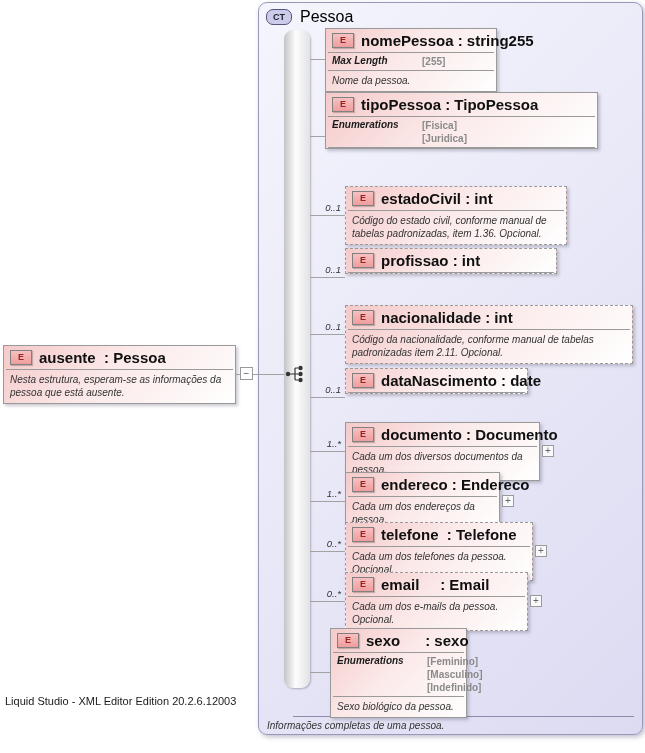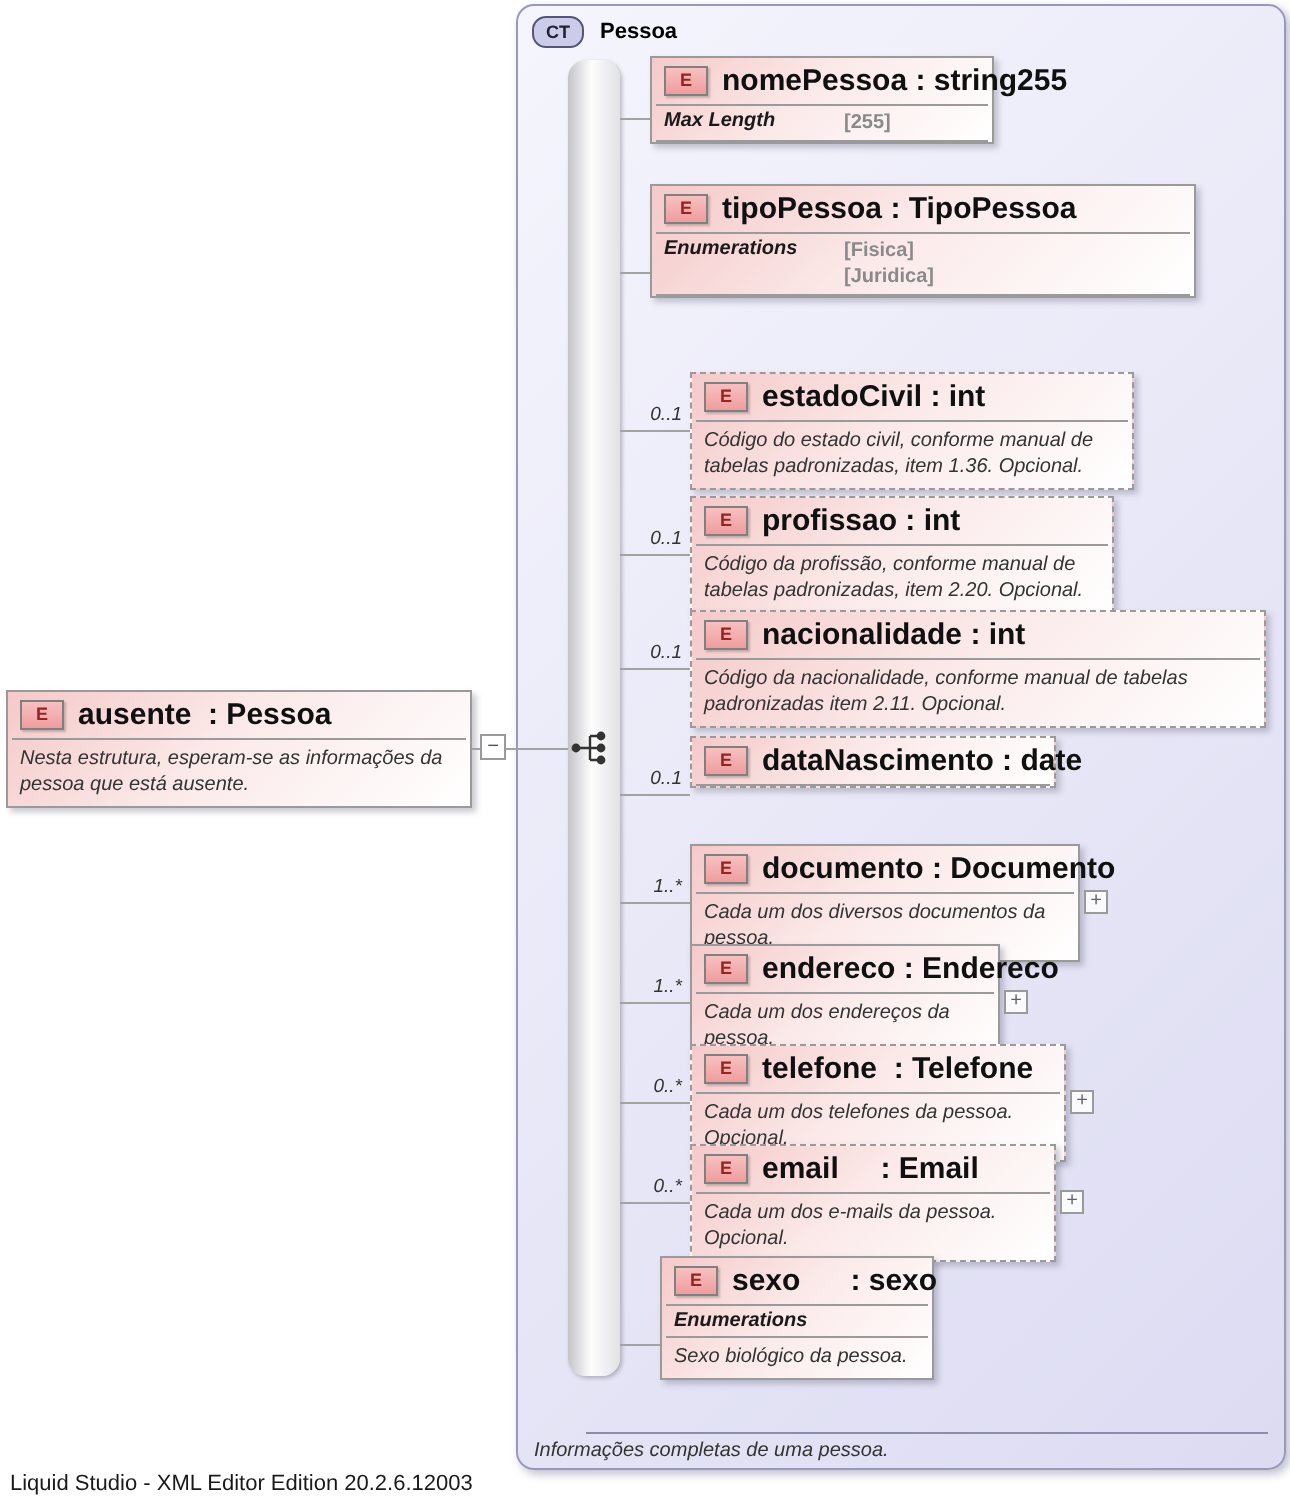--- a/index.html
+++ b/index.html
@@ -13,21 +13,21 @@
     background: linear-gradient(135deg, var(--complextype-fill-start,#f5f5fd) 0%, var(--complextype-fill-end,#dcdbf2) 100%);
     box-shadow: 2px 2px 5px rgba(110,110,140,.45);
     box-sizing:border-box;
   }
   .ct-header { position:absolute; left:7px; top:5px; display:flex; align-items:center; }
   .badge-ct {
     display:inline-block; width:24px; height:14px; line-height:14px; text-align:center;
     font-size:9px; font-weight:bold; color:#223; background:#ccccea;
     border:1px solid #55557a; border-radius:7px; margin-right:8px;
   }
-  .ct-title { font-size:11px; font-weight:bold; color:#000; }
+  .ct-title { font-size:16px; font-weight:normal; color:#000; }
   .ct-footer-line { position:absolute; left:34px; top:713px; width:341px; border-top:1px solid #8b8bab; }
   .ct-footer-text { position:absolute; left:8px; top:717px; font-size:10px; font-style:italic; color:#333; }
 
   
   .spine {
     position:absolute; left:284px; top:30px; width:26px; height:658px; border-radius:9px;
     background: linear-gradient(to right, #c4c4c8 0%, #fdfdfd 45%, #e2e2e6 100%);
     box-shadow: 1px 1px 2px rgba(0,0,0,.25);
   }
   .seq-icon { position:absolute; }
@@ -61,21 +61,21 @@
   .plus-btn {
     position:absolute; width:12px; height:12px; box-sizing:border-box; text-align:center;
     line-height:10px; font-size:10px; color:#666; background:#fafafd; border:1px solid #9a9a9a;
     cursor:pointer;
   }
   .toggle-btn {
     position:absolute; width:13px; height:13px; box-sizing:border-box; text-align:center;
     line-height:11px; font-size:10px; color:#555; background:#ffffff; border:1px solid #9a9a9a;
     cursor:pointer;
   }
-  .statusbar { position:absolute; left:5px; top:736px; font-size:11px; color:#1a1a1a; }
+  .statusbar { position:absolute; left:5px; top:695px; font-size:11px; color:#1a1a1a; }
 </style>
 </head>
 <body>
 
 <div class="stage" id="stage">
 
   <div class="ct-box">
     <div class="ct-header">
       <span class="badge-ct">CT</span>
       <span class="ct-title">Pessoa</span>
@@ -110,20 +110,21 @@
         <span class="el-title">nomePessoa : string255</span>
       </div>
       <div class="sep"></div>
       <div class="prop-row">
         <span class="prop-label">Max Length</span>
         <div class="prop-values">
           <div>[255]</div>
         </div>
       </div>
       <div class="sep"></div>
+      <div class="el-annot">Nome da pessoa.</div>
     </div>
     <div class="el-box" style="left: 325px; top: 92px; width: 273px;">
       <div class="el-header">
         <span class="badge-e">E</span>
         <span class="el-title">tipoPessoa : TipoPessoa</span>
       </div>
       <div class="sep"></div>
       <div class="prop-row">
         <span class="prop-label">Enumerations</span>
         <div class="prop-values">
@@ -140,21 +141,20 @@
       </div>
       <div class="sep"></div>
       <div class="el-annot">Código do estado civil, conforme manual de tabelas padronizadas, item 1.36. Opcional.</div>
     </div>
     <div class="el-box dashed" style="left: 345px; top: 248px; width: 212px;">
       <div class="el-header">
         <span class="badge-e">E</span>
         <span class="el-title">profissao : int</span>
       </div>
       <div class="sep"></div>
-      <div class="el-annot">Código da profissão, conforme manual de tabelas padronizadas, item 2.20. Opcional.</div>
     </div>
     <div class="el-box dashed" style="left: 345px; top: 305px; width: 288px;">
       <div class="el-header">
         <span class="badge-e">E</span>
         <span class="el-title">nacionalidade : int</span>
       </div>
       <div class="sep"></div>
       <div class="el-annot">Código da nacionalidade, conforme manual de tabelas padronizadas item 2.11. Opcional.</div>
     </div>
     <div class="el-box dashed" style="left: 345px; top: 368px; width: 183px;">
@@ -197,20 +197,25 @@
       <div class="el-annot">Cada um dos e-mails da pessoa. Opcional.</div>
     </div>
     <div class="el-box" style="left: 330px; top: 628px; width: 137px;">
       <div class="el-header">
         <span class="badge-e">E</span>
         <span class="el-title">sexo      : sexo</span>
       </div>
       <div class="sep"></div>
       <div class="prop-row">
         <span class="prop-label">Enumerations</span>
+        <div class="prop-values">
+          <div>[Feminino]</div>
+          <div>[Masculino]</div>
+          <div>[Indefinido]</div>
+        </div>
       </div>
       <div class="sep"></div>
       <div class="el-annot">Sexo biológico da pessoa.</div>
     </div>
     <div class="connector" style="left: 310px; top: 59px; width: 15px;"></div>
     <div class="connector" style="left: 310px; top: 136px; width: 15px;"></div>
     <div class="connector" style="left: 310px; top: 215px; width: 35px;"></div>
     <div class="card-label" style="left: 299px; top: 202px;">0..1</div>
     <div class="connector" style="left: 310px; top: 277px; width: 35px;"></div>
     <div class="card-label" style="left: 299px; top: 264px;">0..1</div>

